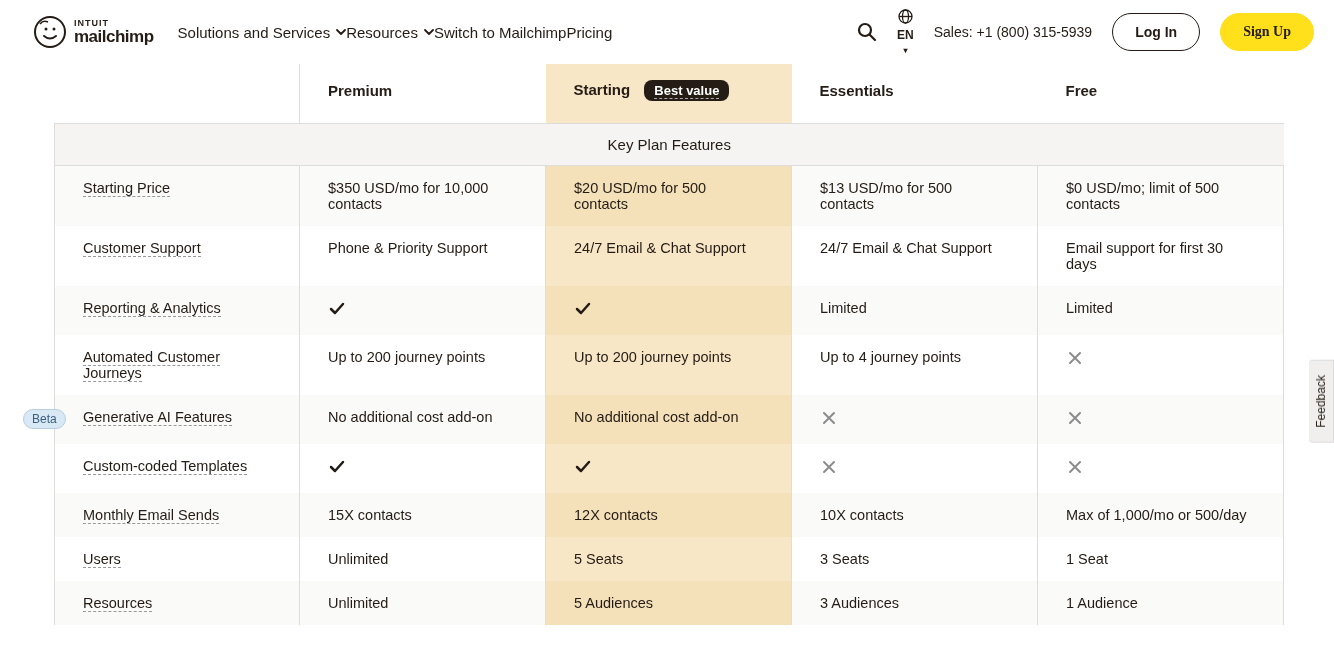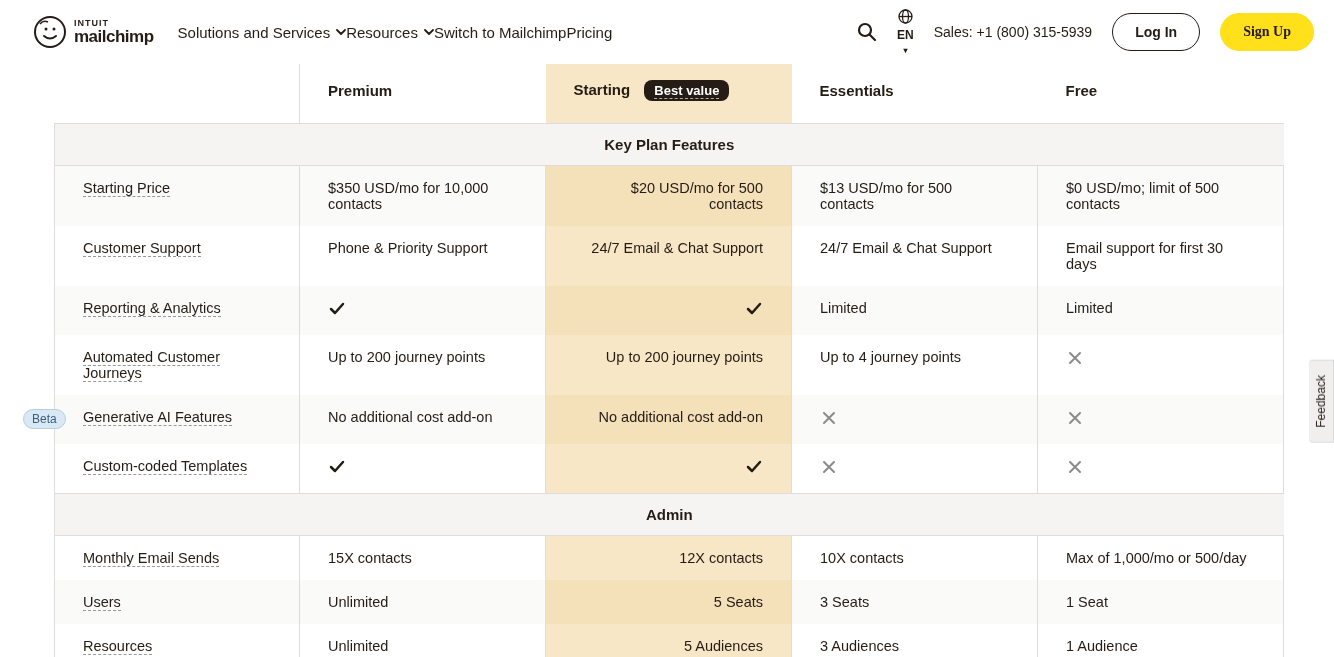--- a/index.html
+++ b/index.html
@@ -31,25 +31,25 @@
   .col-feat { width: 245px; }
   .col-plan { width: 246px; }
   
   thead th { text-align: left; font-weight: 600; font-size: 15px; padding: 16px 28px 22px; }
   thead th:first-child { border-right: 1px solid #dedddc; }
   thead th.hl { background: #f8e7c7; }
   
   .badge { display: inline-block; background: #241c15; color: #fff; border-radius: 8px; padding: 3px 10px; font-size: 13px; margin-left: 10px; }
   .badge span { border-bottom: 1px dashed #aaa; }
   
-  .section-row td { background: #f5f4f2; text-align: center; font-weight: 700; font-size: 15px; padding: 12px 0; border-top: 1px solid #dedddc; border-bottom: 1px solid #dedddc; }
+  .section-row td { background: #f5f4f2; text-align: center; font-weight: 400; font-size: 15px; padding: 12px 0; border-top: 1px solid #dedddc; border-bottom: 1px solid #dedddc; }
   
   tbody tr.data-row td { padding: 14px 28px; font-size: 14.5px; vertical-align: top; }
   tbody tr.data-row:nth-child(even) td { background: #fafaf9; }
-  tbody tr.data-row td.hl { background: #f8e7c7; text-align: right; }
+  tbody tr.data-row td.hl { background: #f8e7c7; }
   tbody tr.data-row:nth-child(even) td.hl { background: #f4e0b9; }
   
   tbody tr.data-row td:first-child { border-right: 1px solid #dedddc; }
   tbody tr.data-row td:last-child { border-right: 1px solid #dedddc; }
   tbody tr td { border-left: 1px solid #dedddc; }
   tbody tr td:first-child { border-left: 1px solid #dedddc; }
   
   .feat-label { border-bottom: 1px dashed #999; cursor: help; }
   
   .beta { position: absolute; left: -32px; background: #d9e8f5; color: #3b5f80; font-size: 12px; padding: 2px 8px; border-radius: 10px; border: 1px solid #b8cde0; }
@@ -219,23 +219,20 @@
                 <use href="#check-path"></use>
               </svg></span></td>
       <td><span class="xmark"><svg viewBox="0 0 18 18">
                 <use href="#x-path"></use>
               </svg></span></td>
       <td><span class="xmark"><svg viewBox="0 0 18 18">
                 <use href="#x-path"></use>
               </svg></span></td>
     </tr>
 
-    <tr class="section-row">
-          <td colspan="5">Admin</td>
-        </tr>
 
     <tr class="data-row">
       <td><span class="feat-label">Monthly Email Sends</span></td>
       <td>15X contacts</td>
       <td class="hl">12X contacts</td>
       <td>10X contacts</td>
       <td>Max of 1,000/mo or 500/day</td>
     </tr>
 
     <tr class="data-row">

